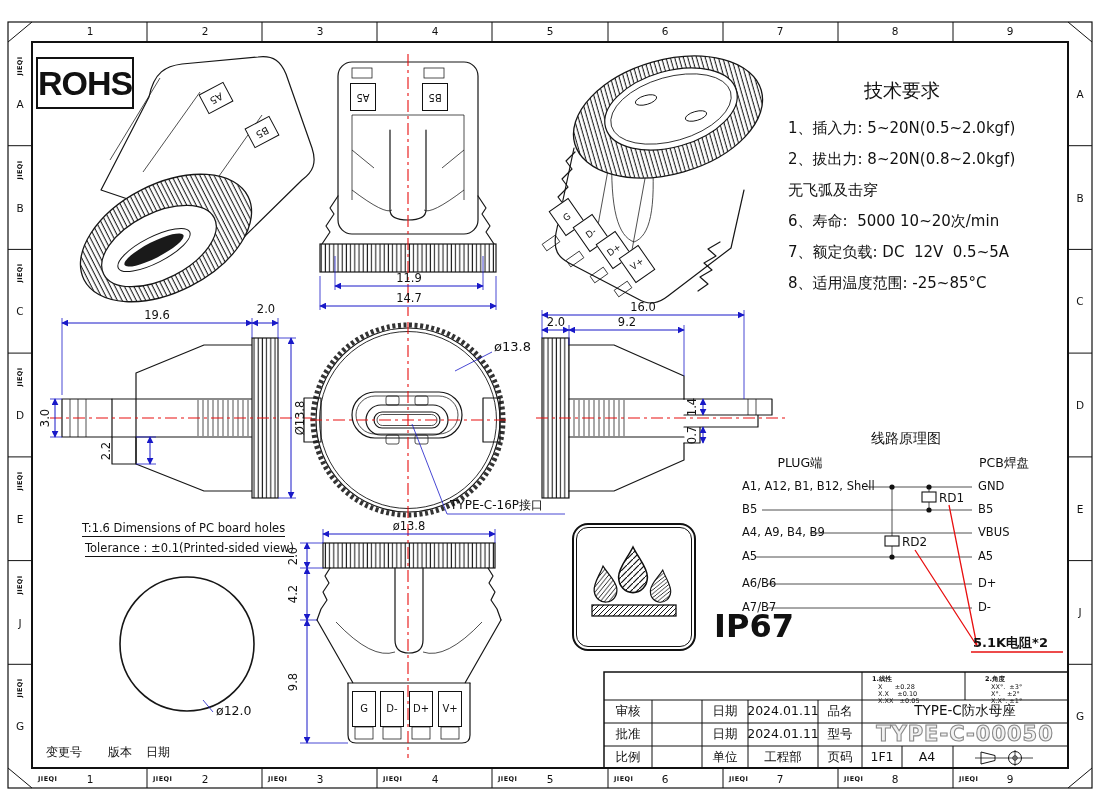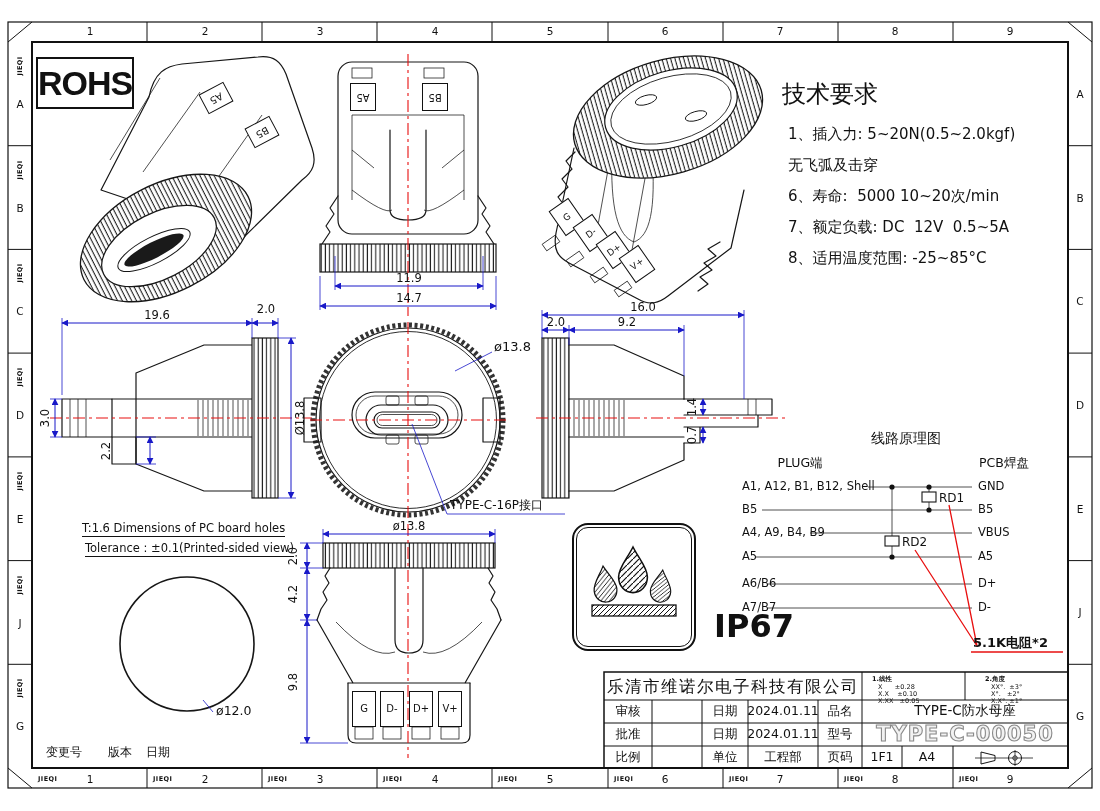--- a/index.html
+++ b/index.html
@@ -10,21 +10,21 @@
   .c{transform:translate(-50%,-50%);}
   .v{transform:translate(-50%,-50%) rotate(-90deg);}
   .tag{position:absolute;border:1.2px solid #111;background:#fff;display:flex;align-items:center;
        justify-content:center;font-size:10px;line-height:1;}
   .zone{position:absolute;font-size:10.5px;color:#111;}
   .brand{position:absolute;font-size:6.5px;font-weight:bold;letter-spacing:.4px;color:#111;}
   .rohs{position:absolute;left:36px;top:57px;width:94px;height:48px;border:2.2px solid #111;
         display:flex;align-items:center;justify-content:center;}
   .rohs span{font-size:34px;font-weight:bold;letter-spacing:-1px;font-family:"Liberation Sans",sans-serif;}
   .tech{position:absolute;left:782px;top:78px;width:296px;}
-  .tech .t{display:block;padding-right:56px;font-size:24px;margin-bottom:9px;}
+  .tech .t{display:block;text-align:center;padding-right:56px;font-size:19px;margin-bottom:9px;}
   .tech .i{display:block;font-size:15px;line-height:31px;white-space:pre;padding-left:6px;}
   .underlined{border-bottom:1.1px solid #111;padding-bottom:1px;}
   .ip67{position:absolute;left:572px;top:523px;width:120px;height:124px;border:2.5px solid #111;border-radius:16px;}
   .ip67 .in{position:absolute;inset:2px;border:1.4px solid #111;border-radius:12px;}
   .ip67 .txt{position:absolute;bottom:4px;width:100%;text-align:center;font-size:32px;font-weight:600;letter-spacing:0;}
   .outline{color:#f2f2f2;-webkit-text-stroke:1.1px #8a8a8a;font-weight:bold;font-size:21px;letter-spacing:1px;}
   .tol{position:absolute;font-size:6.5px;white-space:pre;color:#111;line-height:1;}
   .serifcjk{font-family:"DejaVu Serif","Liberation Serif",serif;}
 </style>
 </head>
@@ -301,20 +301,21 @@
 <span class="lbl v" style="left:294px;top:594px">4.2</span>
 <span class="lbl v" style="left:294px;top:682px">9.8</span>
 
 <span class="lbl underlined" style="left:82px;top:523px;font-size:11.5px">T:1.6 Dimensions of PC board holes</span>
 <span class="lbl underlined" style="left:85px;top:543px;font-size:11.5px">Tolerance : ±0.1(Printed-sided view)</span>
 <span class="lbl" style="left:216px;top:705px;font-size:12.5px">ø12.0</span>
 
 <div class="tech">
   <span class="t">技术要求</span>
   <span class="i">1、插入力: 5~20N(0.5~2.0kgf)</span>
+  <span class="i">2、拔出力: 8~20N(0.8~2.0kgf)</span>
   <span class="i">无飞弧及击穿</span>
   <span class="i">6、寿命:  5000 10~20次/min</span>
   <span class="i">7、额定负载: DC  12V  0.5~5A</span>
   <span class="i">8、适用温度范围: -25~85°C</span>
 </div>
 
 <span class="lbl c" style="left:906px;top:438px;font-size:14px">线路原理图</span>
 <span class="lbl c" style="left:800px;top:463px;font-size:12.5px">PLUG端</span>
 <span class="lbl c" style="left:1004px;top:463px;font-size:12.5px">PCB焊盘</span>
 <span class="lbl" style="left:742px;top:481px">A1, A12, B1, B12, Shell</span>
@@ -339,21 +340,20 @@
     <g fill="url(#ht)" stroke="#111" stroke-width="1.3">
       <path transform="translate(31,60) scale(0.95) rotate(-6)" d="M0,-20 C5,-10 12,-3 12,5 C12,12.7 6.6,18 0,18 C-6.6,18 -12,12.7 -12,5 C-12,-3 -5,-10 0,-20 Z"></path>
       <path transform="translate(59,46) scale(1.2)" d="M0,-20 C5,-10 12,-3 12,5 C12,12.7 6.6,18 0,18 C-6.6,18 -12,12.7 -12,5 C-12,-3 -5,-10 0,-20 Z"></path>
       <path transform="translate(87,62) scale(0.85) rotate(6)" d="M0,-20 C5,-10 12,-3 12,5 C12,12.7 6.6,18 0,18 C-6.6,18 -12,12.7 -12,5 C-12,-3 -5,-10 0,-20 Z"></path>
       <rect x="18" y="80" width="84" height="11"></rect>
     </g>
   </svg>
   <span class="txt">IP67</span>
 </div>
 
-<span class="lbl c serifcjk" style="left:733px;top:687px;font-size:16.5px;letter-spacing:1.5px">乐清市维诺尔电子科技有限公司</span>
 <span class="tol" style="left:872px;top:676px;font-weight:bold">1.线性</span>
 <span class="tol" style="left:878px;top:684px">X      ±0.28</span>
 <span class="tol" style="left:878px;top:691px">X.X    ±0.10</span>
 <span class="tol" style="left:878px;top:698px">X.XX   ±0.05</span>
 <span class="tol" style="left:985px;top:676px;font-weight:bold">2.角度</span>
 <span class="tol" style="left:991px;top:684px">XX°.  ±3°</span>
 <span class="tol" style="left:991px;top:691px">X°.   ±2°</span>
 <span class="tol" style="left:991px;top:698px">X.X°. ±1°</span>
 <span class="lbl c" style="left:628px;top:711px;font-size:12.5px">审核</span>
 <span class="lbl c" style="left:628px;top:734px;font-size:12.5px">批准</span>

